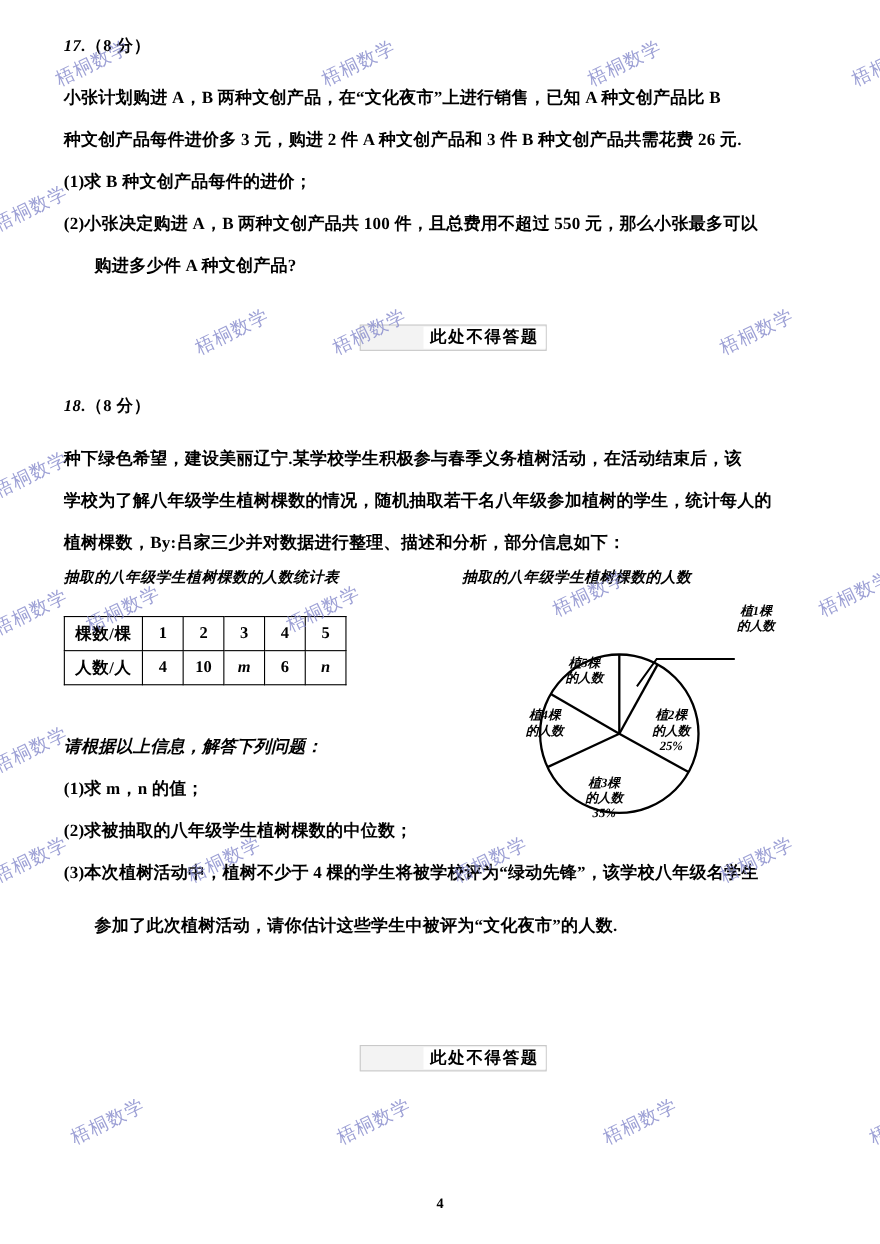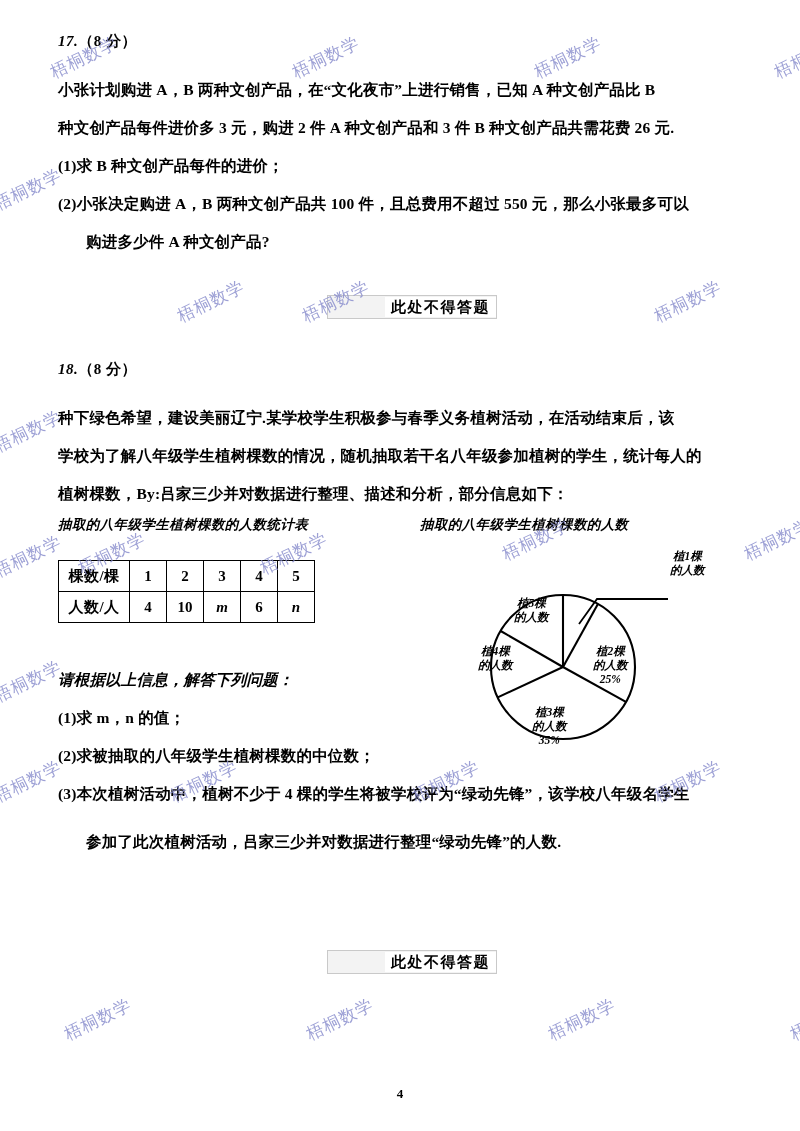--- a/index.html
+++ b/index.html
@@ -279,21 +279,21 @@
       <div class="pie-label" style="left:84px; top:56px;">
         <div>植5棵</div>
         <div>的人数</div>
       </div>
     </div>
 
     <div class="para" style="left:58px; top:662px;font-style:italic;">请根据以上信息，解答下列问题：</div>
     <div class="para" style="left:58px; top:700px;">(1)求 m，n 的值；</div>
     <div class="para" style="left:58px; top:738px;">(2)求被抽取的八年级学生植树棵数的中位数；</div>
     <div class="para" style="left:58px; top:776px;">(3)本次植树活动中，植树不少于 4 棵的学生将被学校评为“绿动先锋”，该学校八年级名学生</div>
-    <div class="para" style="left:86px; top:824px;">参加了此次植树活动，吕家三少并对数据进行整理“绿动先锋”的人数.</div>
+    <div class="para" style="left:86px; top:824px;">参加了此次植树活动，请你估计这些学生中被评为“文化夜市”的人数.</div>
 
     <div class="noanswer" style="left:327px; top:950px; width:168px;">
       <span>此处不得答题</span>
     </div>
 
     <div class="pagenum" style="left:0; top:1086px;">4</div>
 
   </div>
 </div>
 

